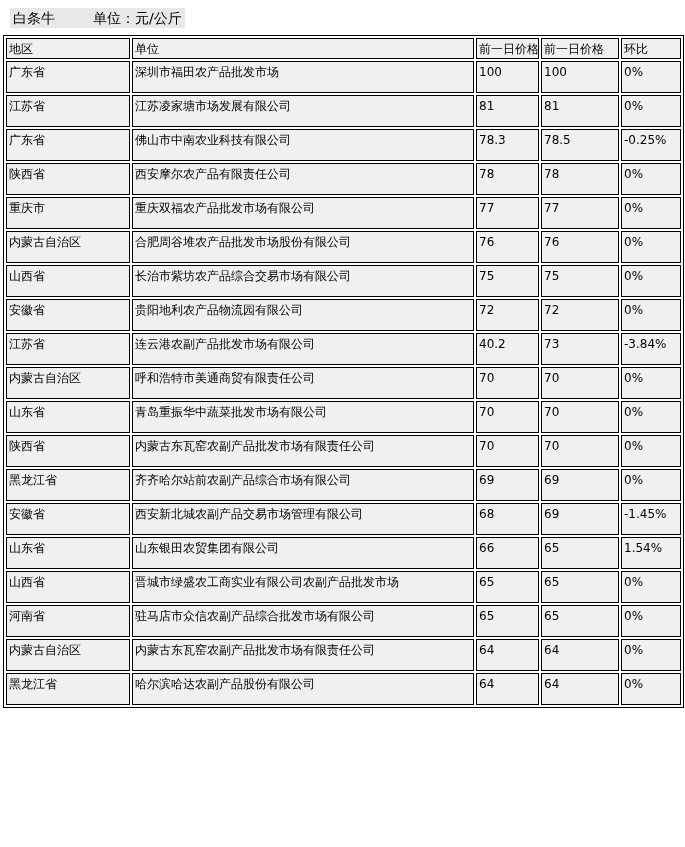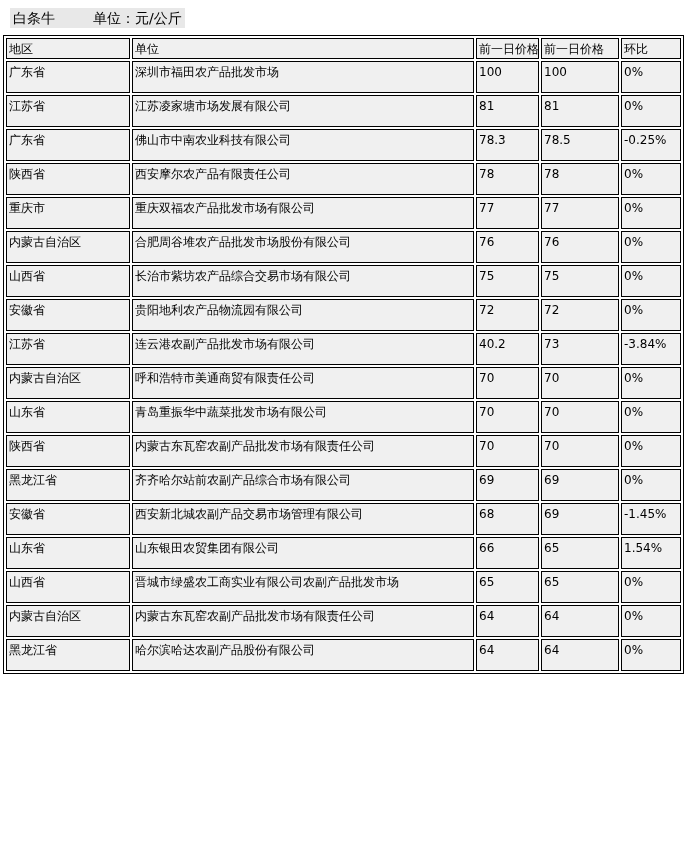--- a/index.html
+++ b/index.html
@@ -183,20 +183,27 @@
         <td>1.54%</td>
       </tr>
       <tr>
         <td>山西省</td>
         <td>晋城市绿盛农工商实业有限公司农副产品批发市场</td>
         <td>65</td>
         <td>65</td>
         <td>0%</td>
       </tr>
       <tr>
+        <td>河南省</td>
+        <td>驻马店市众信农副产品综合批发市场有限公司</td>
+        <td>65</td>
+        <td>65</td>
+        <td>0%</td>
+      </tr>
+      <tr>
         <td>内蒙古自治区</td>
         <td>内蒙古东瓦窑农副产品批发市场有限责任公司</td>
         <td>64</td>
         <td>64</td>
         <td>0%</td>
       </tr>
       <tr>
         <td>黑龙江省</td>
         <td>哈尔滨哈达农副产品股份有限公司</td>
         <td>64</td>

